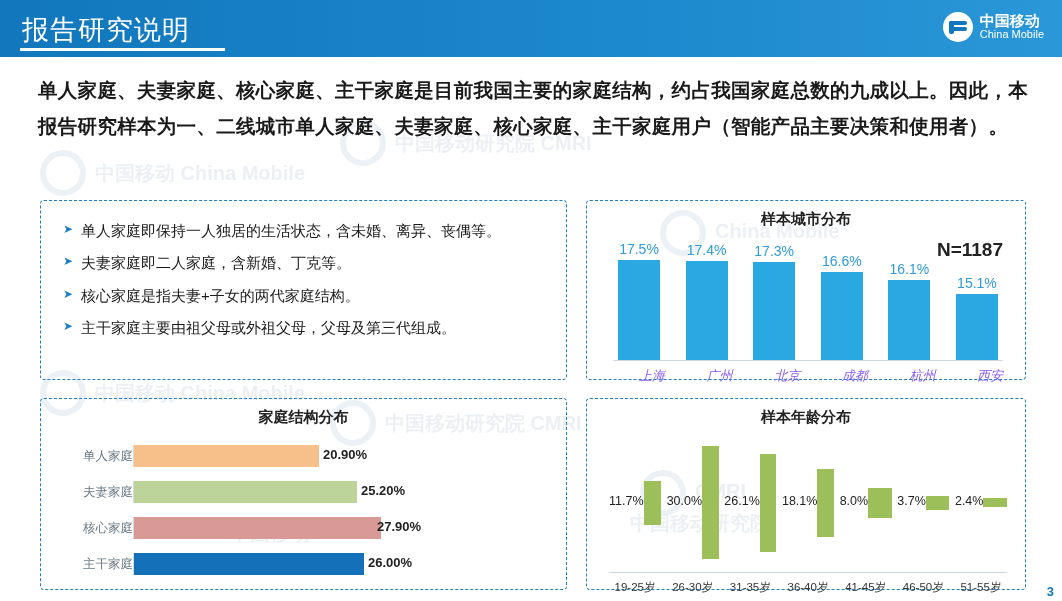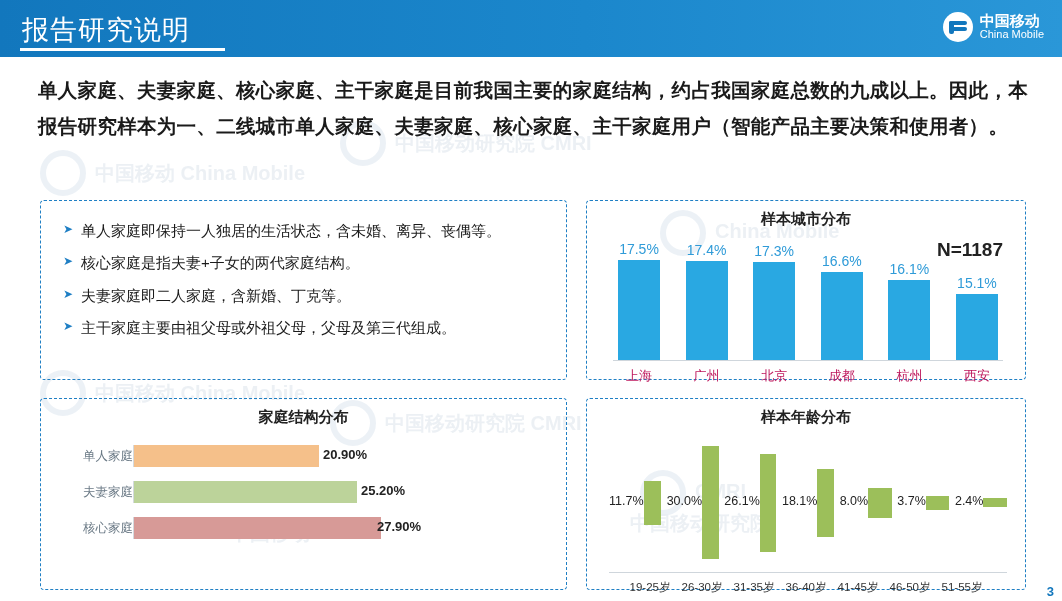--- a/index.html
+++ b/index.html
@@ -192,23 +192,24 @@
   }
   .city-labels {
     position: absolute;
     left: 6px; right: 6px;
     bottom: -24px;
     display: flex;
     justify-content: space-between;
   }
   .city-labels span {
     width: 52px;
-    text-align: center;
+    text-align: right;
     font-size: 13px;
-    color: #be185d;
+    color: #8b5cf6;
+    font-style: italic;
   }
 
   
   .fam-chart {
     margin: 14px 18px 0 10px;
     position: relative;
   }
   .fam-row {
     display: flex;
     align-items: center;
@@ -266,23 +267,24 @@
     font-size: 12.5px;
     color: #222;
     margin-bottom: 3px;
   }
   .age-bar {
     width: 40px;
     background: #9cbf5a;
   }
   .age-labels {
     position: absolute;
-    left: 19px; right: 4px;
+    left: 4px; right: 4px;
     bottom: -22px;
     display: flex;
+    justify-content: space-between;
   }
   .age-labels span {
     width: 52px;
     text-align: center;
     font-size: 11.5px;
     color: #333;
   }
 
   .page-num {
     position: absolute;
@@ -325,22 +327,22 @@
         <div class="cm-en">China Mobile</div>
       </div>
     </div>
   </div>
 
   <div class="intro">单人家庭、夫妻家庭、核心家庭、主干家庭是目前我国主要的家庭结构，约占我国家庭总数的九成以上。因此，本报告研究样本为一、二线城市单人家庭、夫妻家庭、核心家庭、主干家庭用户（智能产品主要决策和使用者）。</div>
 
   <div class="box" id="box-defs">
     <ul class="def-list">
       <li>单人家庭即保持一人独居的生活状态，含未婚、离异、丧偶等。</li>
+      <li>夫妻家庭即二人家庭，含新婚、丁克等。</li>
       <li>核心家庭是指夫妻+子女的两代家庭结构。</li>
-      <li>夫妻家庭即二人家庭，含新婚、丁克等。</li>
       <li>主干家庭主要由祖父母或外祖父母，父母及第三代组成。</li>
     </ul>
   </div>
 
   <div class="box" id="box-city">
     <div class="box-title">样本城市分布</div>
     <div class="city-chart">
       <div class="city-n">N=1187</div>
       <div class="city-bars">
         <div class="city-col">
@@ -396,20 +398,27 @@
           <div class="fam-val" style="left:227px;">25.20%</div>
         </div>
       </div>
       <div class="fam-row">
         <div class="fam-label">核心家庭</div>
         <div class="fam-track">
           <div class="fam-bar" style="width:247px; background:#d79a97;"></div>
           <div class="fam-val" style="left:243px;">27.90%</div>
         </div>
       </div>
+      <div class="fam-row">
+        <div class="fam-label">主干家庭</div>
+        <div class="fam-track">
+          <div class="fam-bar" style="width:230px; background:#1470b8;"></div>
+          <div class="fam-val" style="left:234px;">26.00%</div>
+        </div>
+      </div>
     </div>
   </div>
 
   <div class="box" id="box-age">
     <div class="box-title">样本年龄分布</div>
     <div class="age-chart">
       <div class="age-bars">
         <div class="age-col">
           <div class="age-val">11.7%</div>
           <div class="age-bar" style="height:44px;"></div>

